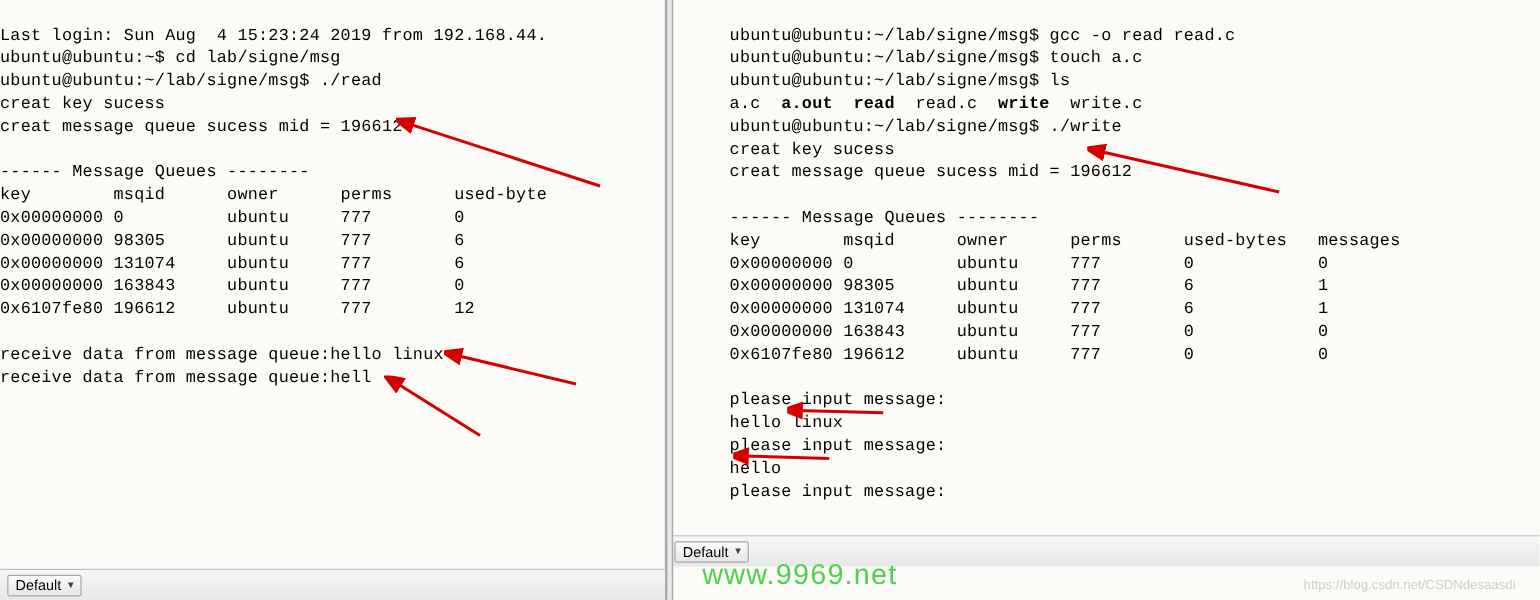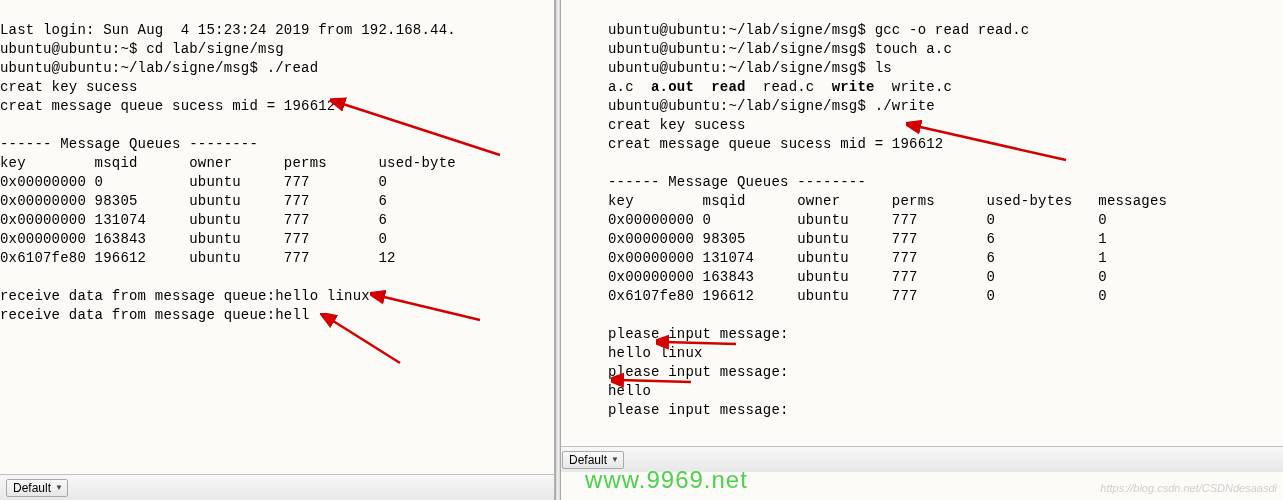--- a/index.html
+++ b/index.html
@@ -77,27 +77,26 @@
       color: #4dd24d;
       letter-spacing: 1px;
       font-weight: 500;
       z-index: 50;
       pointer-events: none;
       margin-left: 25px;
     }
     .watermark-csdn {
       position: absolute;
       bottom: 6px;
-      right: 6px;
+      right: 20px;
       font-family: Arial, sans-serif;
       font-size: 11px;
       color: rgba(170,170,170,0.55);
       z-index: 40;
       pointer-events: none;
-      font-style: italic;
     }
     .arrow-svg {
       position: absolute;
       pointer-events: none;
       z-index: 30;
     }
     .divider {
       position: absolute;
       left: 555px;
       top: 0;

